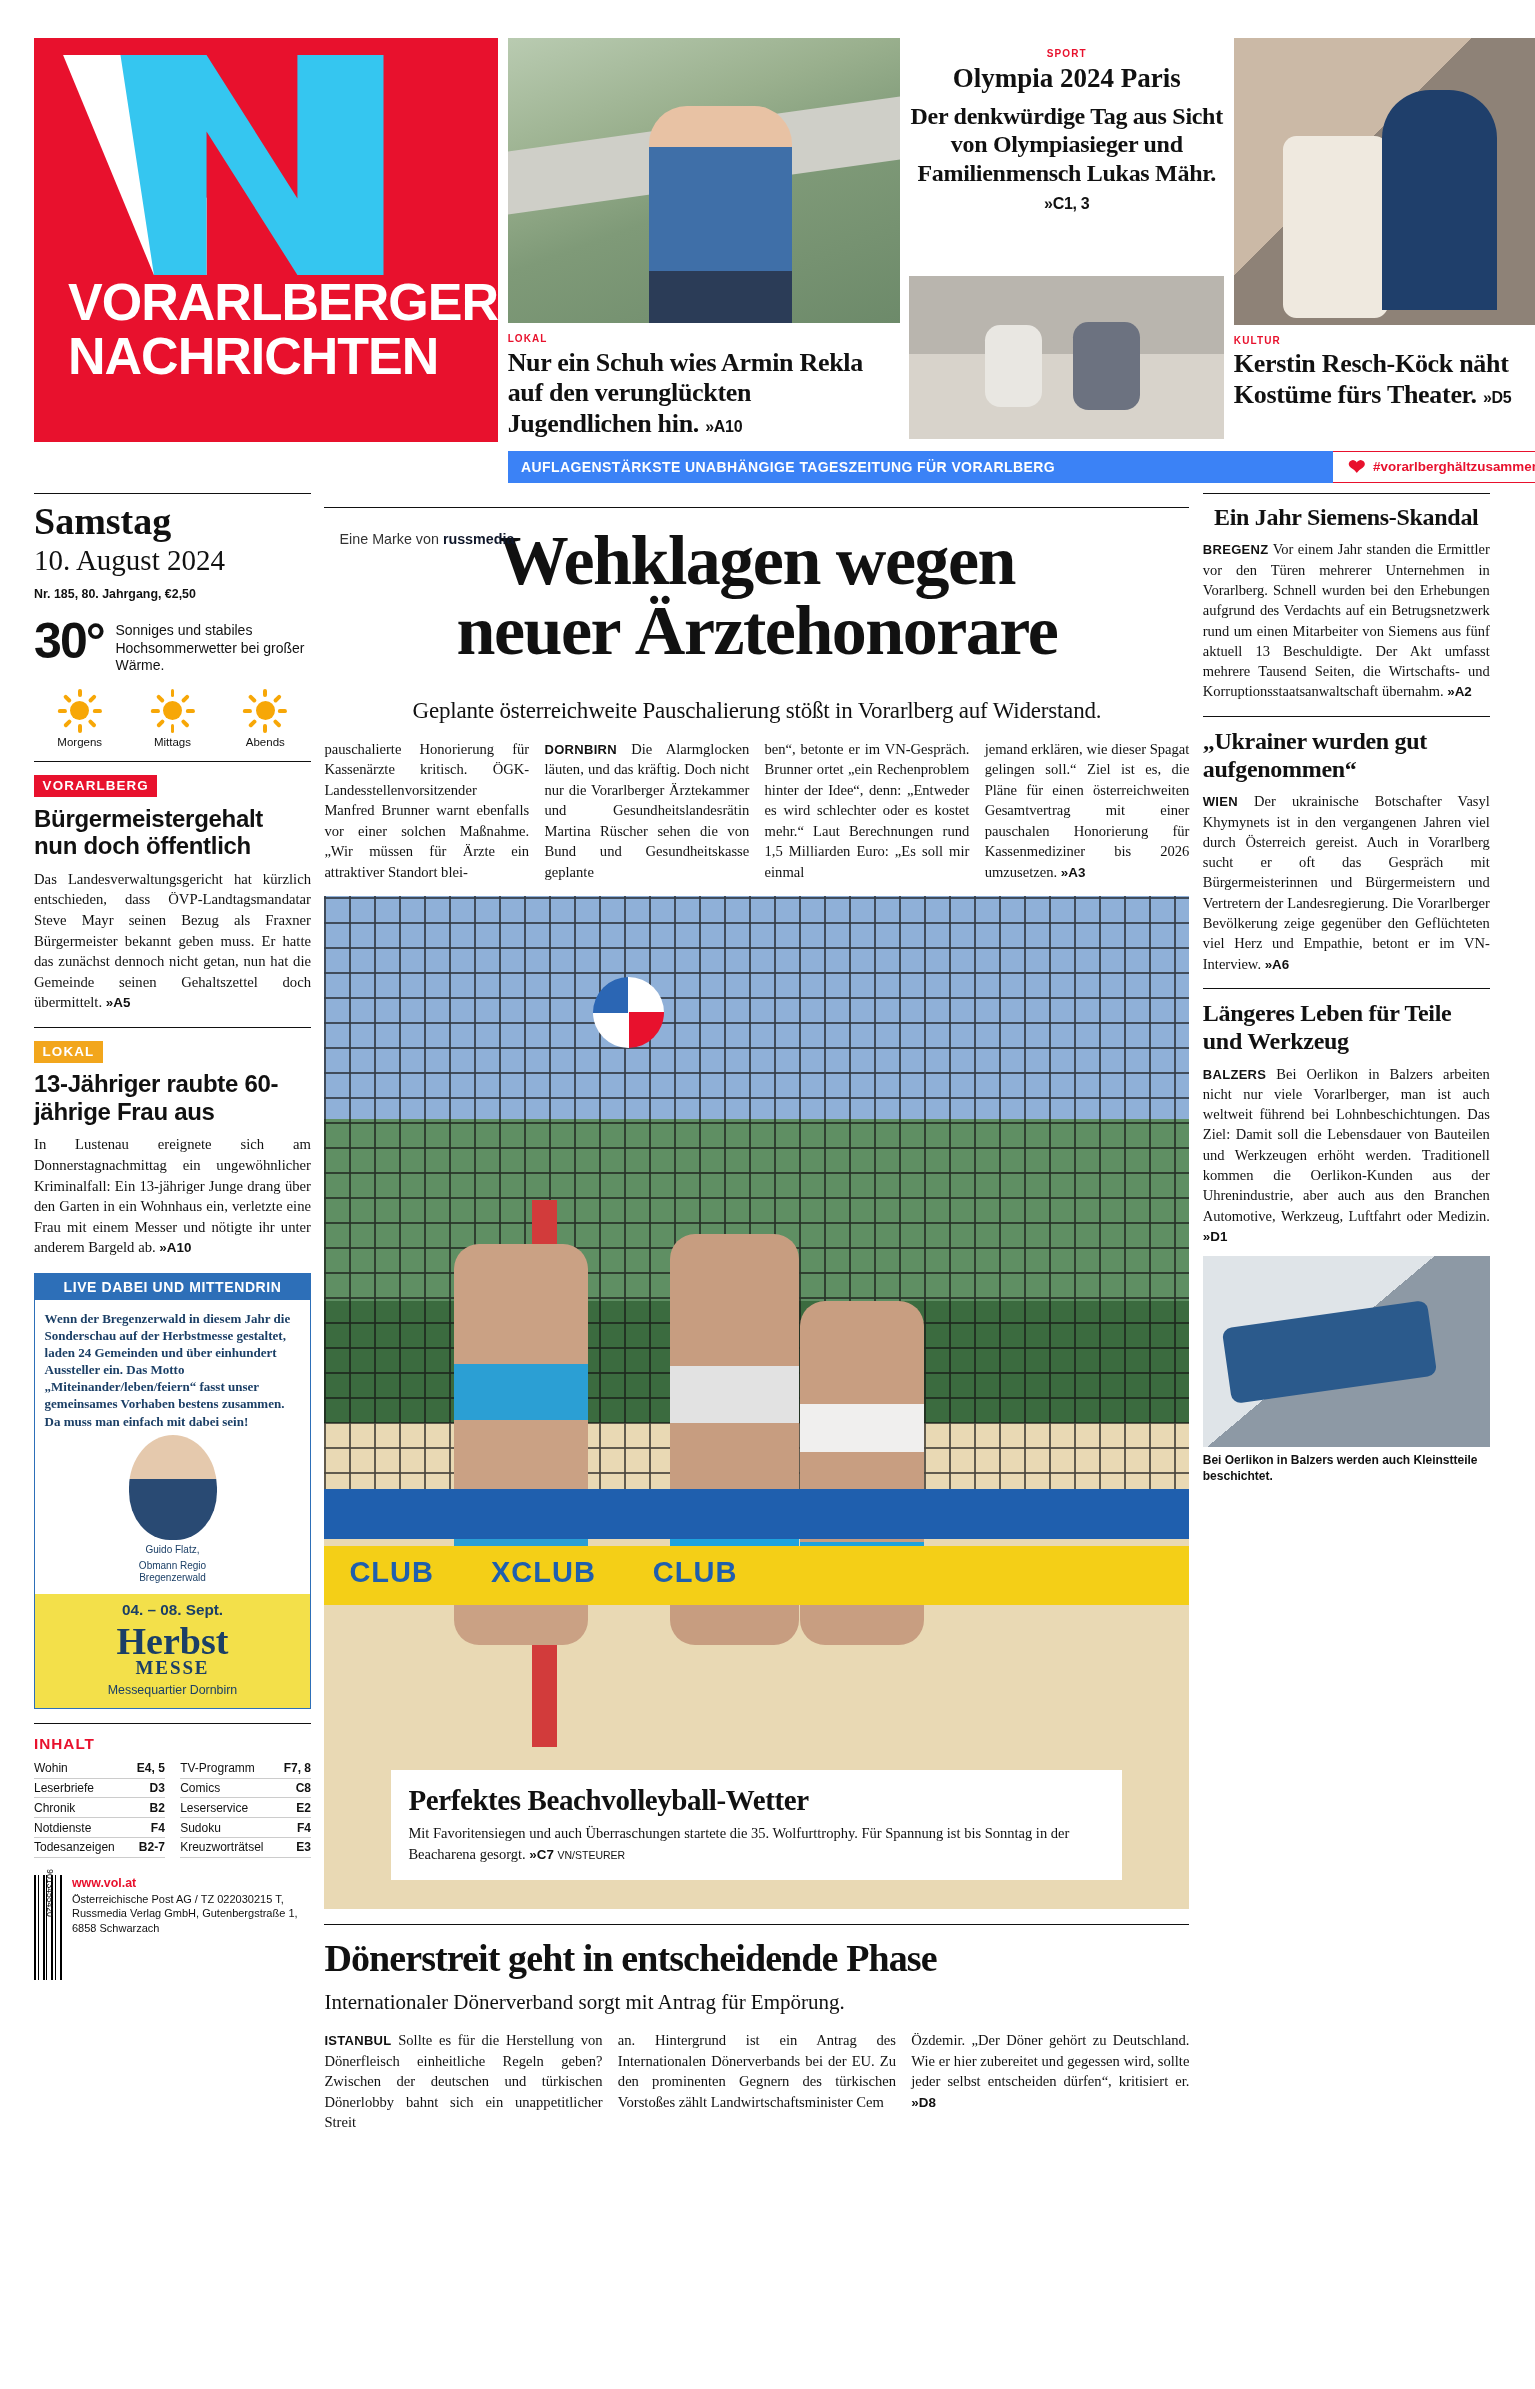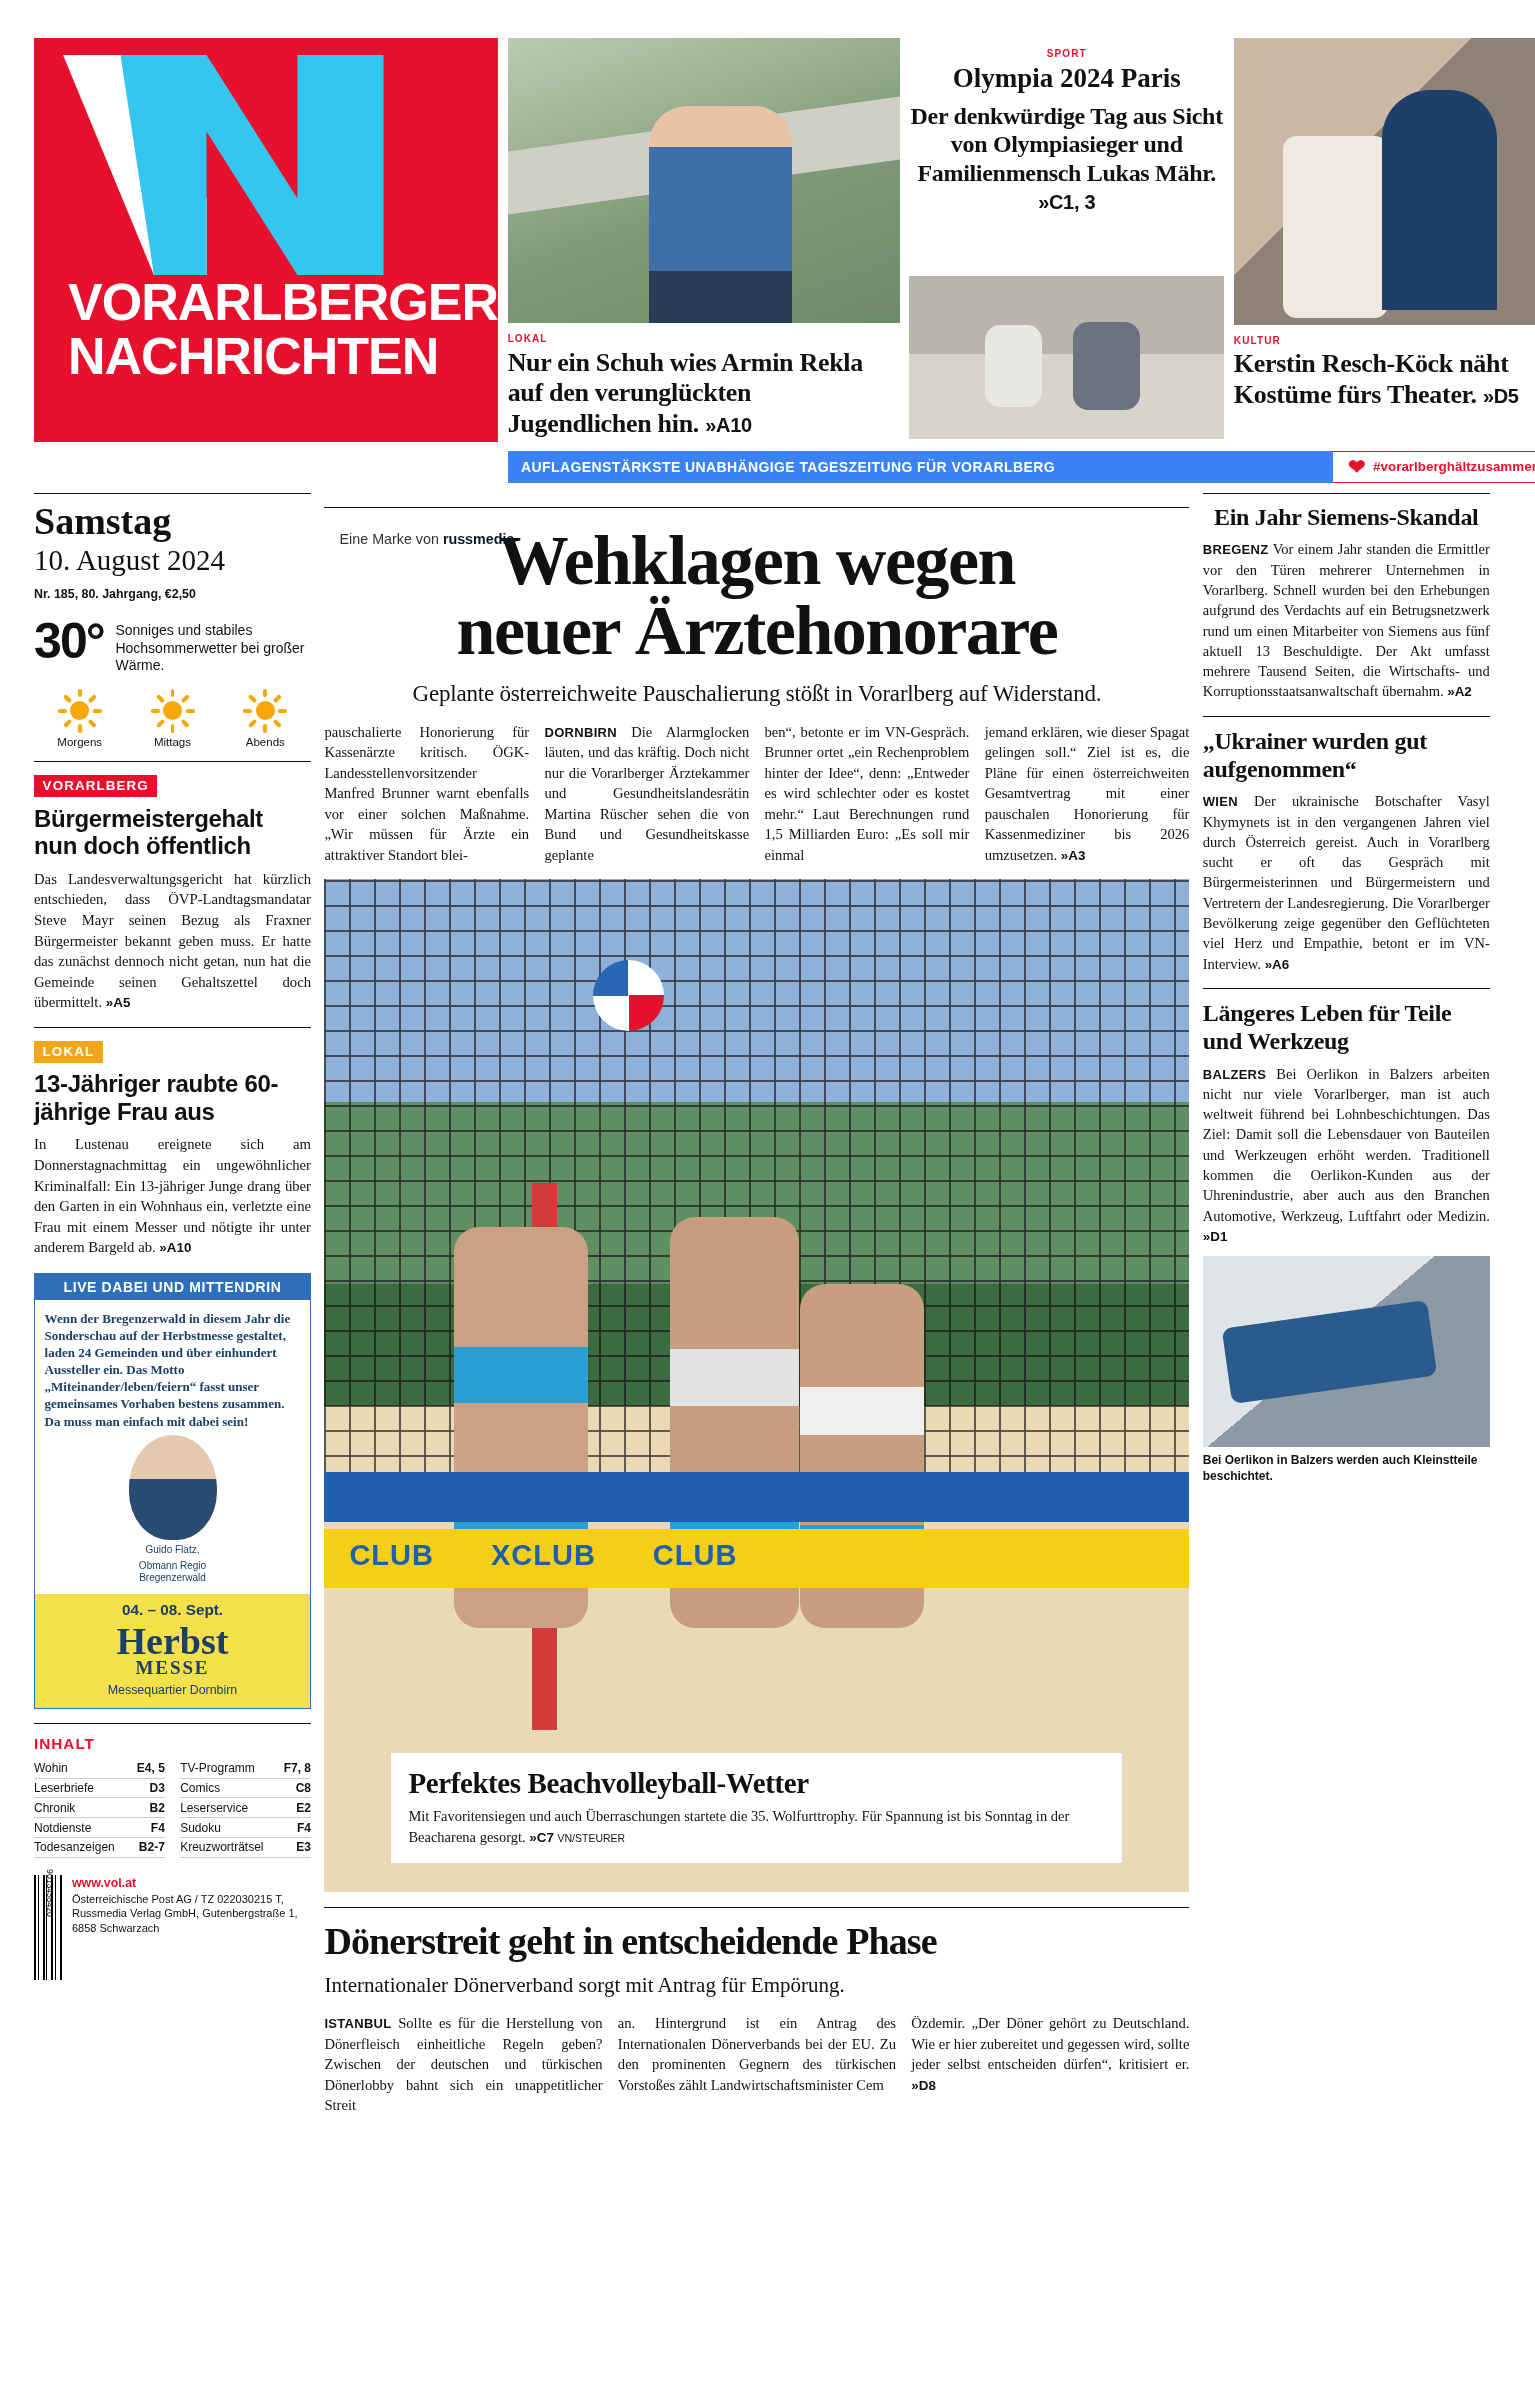--- a/index.html
+++ b/index.html
@@ -54,21 +54,21 @@
   }
   .teaser-kicker {
     font-family:"Liberation Sans", sans-serif; font-weight:bold; font-size:10px;
     letter-spacing:1.1px; color:#e8112d; margin:9.6px 0 3.8px;
   }
   .teaser-kicker.sport { color:#e8112d; text-align:center; }
   .teaser-head {
     font-family:"Liberation Serif", serif; font-weight:bold; font-size:26px;
     line-height:1.17; letter-spacing:-0.3px;
   }
-  .teaser-head .ref { font-family:"Liberation Sans", sans-serif; font-size:20px; font-weight:bold;}
+  .teaser-head .ref { font-family:"Liberation Sans", sans-serif; font-size:16px; font-weight:bold;}
 
   .teaser-sport { width:315px; text-align:center; display:flex; flex-direction:column; }
   .sport-head {
     font-family:"Liberation Serif", serif; font-weight:bold; font-size:27px;
     line-height:1.2; margin-bottom:7.6px;
   }
   .photo-sport {
     height:163px; margin-top:auto;
     background:linear-gradient(180deg,#b9b5ae 0 48%, #d8d3cb 48% 100%);
     position:relative;
@@ -199,21 +199,21 @@
   .imprint .w { color:#e8112d; font-weight:bold; font-size:12.4px; }
 
   
   .main-title {
     font-family:"Liberation Serif", serif; font-weight:bold;
     font-size:70px; line-height:1.0; letter-spacing:-1.5px; text-align:center;
     margin-top:13.4px;
   }
   .main-sub {
     font-family:"Liberation Serif", serif; font-size:23px; text-align:center;
-    margin-top:15px; letter-spacing:-0.2px;
+    margin-top:32px; letter-spacing:-0.2px;
   }
   .cols3 { display:flex; gap:15.3px; margin-top:15.3px; }
   .col3 { flex:1; font-family:"Liberation Serif", serif; font-size:14.6px; line-height:1.40; text-align:justify; }
   .dateline { font-family:"Liberation Sans", sans-serif; font-weight:bold; font-size:13px; letter-spacing:0.3px;}
 
   .bigphoto {
     margin-top:13.4px; height:1013px; position:relative; overflow:hidden;
     background:linear-gradient(180deg,#8fb0d8 0 22%, #5f8f63 22% 40%, #3b6b3f 40% 52%, #e9d9b4 52% 100%);
   }
   .net {

